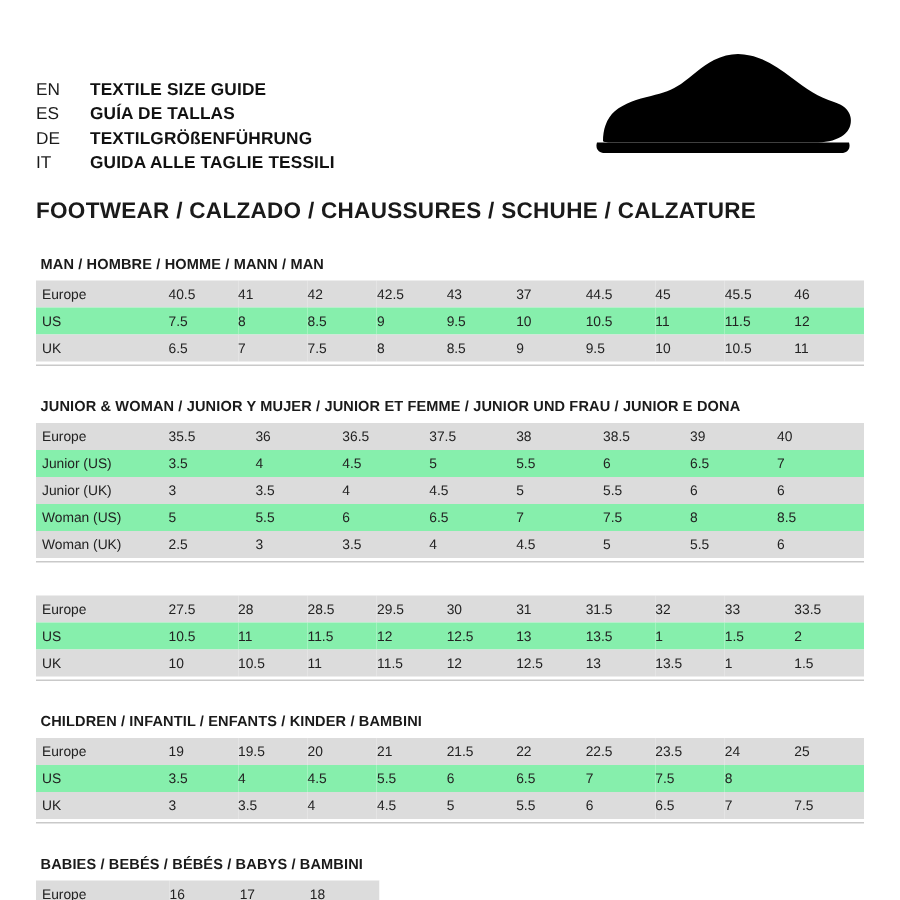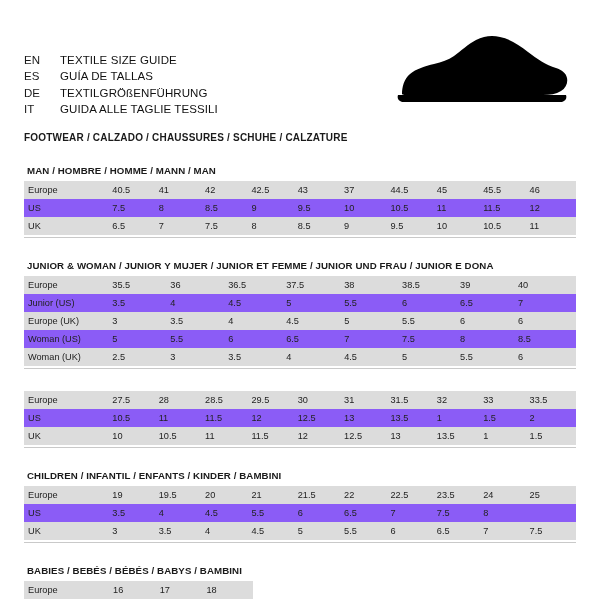--- a/index.html
+++ b/index.html
@@ -37,33 +37,33 @@
     padding: 2.5px 0;
     vertical-align: top;
     white-space: nowrap;
   }
   .lang-code {
     width: 36px;
     font-weight: normal;
     color: #1a1a1a;
   }
   .lang-title {
-    font-weight: normal;
+    font-weight: bold;
     letter-spacing: 0.1px;
     color: #111;
   }
   .shoe-art {
     width: 190px;
     height: 86px;
     margin-right: 6px;
     margin-top: 14px;
   }
 
   .section-title {
-    font-size: 10px;
+    font-size: 15px;
     font-weight: bold;
     margin-top: 14px;
     letter-spacing: 0.2px;
   }
 
   
   .group {
     margin-top: 22px;
   }
   .group-head {
@@ -83,21 +83,21 @@
     color: #222;
     text-align: left;
   }
   table.sizes td.label {
     padding-left: 4px;
   }
   tr.shaded td {
     background: #dcdcdc;
   }
   tr.plain td {
-    background: #8b5cf6;
+    background: #86efac;
     margin-top: 44px;
   }
   .divider {
     border-top: 1px solid #c9c9c9;
     margin-top: 2px;
   }
   .babies table.sizes td {
     width: auto;
   }
 </style>
@@ -204,21 +204,21 @@
           <td>3.5</td>
           <td>4</td>
           <td>4.5</td>
           <td>5</td>
           <td>5.5</td>
           <td>6</td>
           <td>6.5</td>
           <td>7</td>
         </tr>
         <tr class="shaded">
-          <td class="label">Europe (UK)</td>
+          <td class="label">Junior (UK)</td>
           <td>3</td>
           <td>3.5</td>
           <td>4</td>
           <td>4.5</td>
           <td>5</td>
           <td>5.5</td>
           <td>6</td>
           <td>6</td>
         </tr>
         <tr class="plain">

